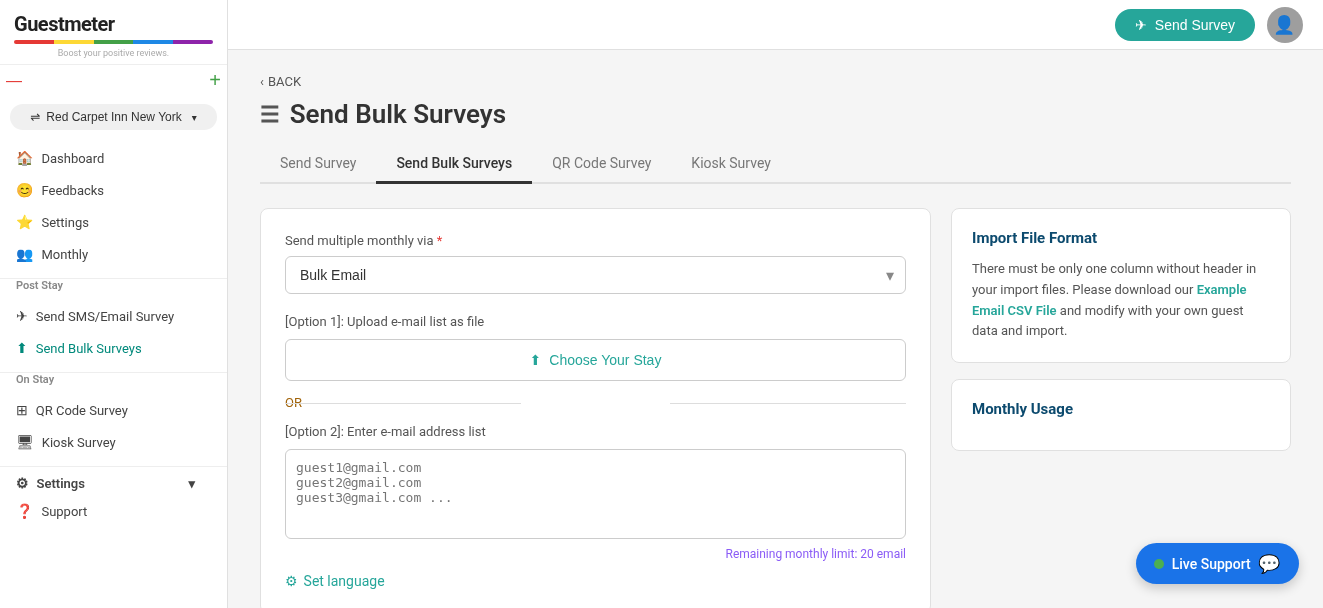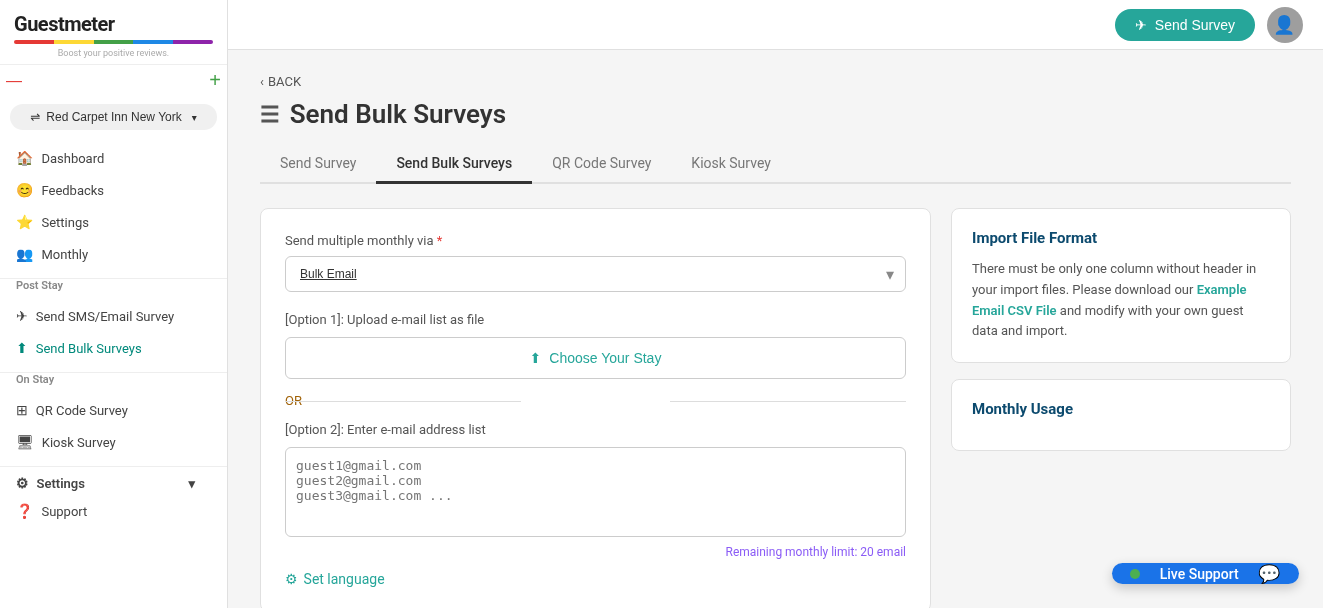--- a/index.html
+++ b/index.html
@@ -41,38 +41,38 @@
 
     .content-grid { display: grid; grid-template-columns: 1fr 340px; gap: 20px; }
     .form-card { background: #fff; border-radius: 8px; padding: 24px; border: 1px solid #e0e0e0; }
     .right-panel { display: flex; flex-direction: column; gap: 16px; }
     .info-card { background: #fff; border-radius: 8px; padding: 20px; border: 1px solid #e0e0e0; }
     .info-card-title { font-size: 15px; font-weight: 700; color: #0c4a6e; margin-bottom: 12px; }
 
     .field-label { font-size: 13px; color: #555; margin-bottom: 8px; }
     .required-star { color: #e53935; }
     .select-wrapper { position: relative; margin-bottom: 20px; }
-    .select-wrapper select { width: 100%; padding: 10px 14px; border: 1px solid #ccc; border-radius: 6px; font-size: 12px; appearance: none; background: #fff; cursor: pointer; color: #333; text-decoration: underline; }
+    .select-wrapper select { width: 100%; padding: 10px 14px; border: 1px solid #ccc; border-radius: 6px; font-size: 14px; appearance: none; background: #fff; cursor: pointer; color: #333; }
     .select-arrow { position: absolute; right: 12px; top: 50%; transform: translateY(-50%); color: #888; pointer-events: none; }
 
     .option-label { font-size: 13px; color: #555; margin-bottom: 10px; }
     .file-upload-btn { width: 100%; padding: 12px; border: 1px solid #ccc; border-radius: 6px; background: #fff; cursor: pointer; font-size: 14px; color: #26a69a; display: flex; align-items: center; justify-content: center; gap: 8px; }
     .or-divider { text-align: left; color: #a16207; font-size: 13px; margin: 14px 0; position: relative; }
     .or-divider::before, .or-divider::after { content: ''; position: absolute; top: 50%; width: 38%; height: 1px; background: #ddd; }
     .or-divider::before { left: 0; }
     .or-divider::after { right: 0; }
     .email-textarea { width: 100%; height: 90px; border: 1px solid #ccc; border-radius: 6px; padding: 10px; font-size: 13px; color: #555; resize: none; }
     .remaining-text { text-align: right; font-size: 12px; color: #8b5cf6; margin-top: 4px; }
     .set-language-link { display: flex; align-items: center; gap: 6px; color: #26a69a; font-size: 14px; cursor: pointer; margin-top: 12px; }
 
     .info-text { font-size: 13px; color: #555; line-height: 1.6; }
     .info-link { color: #26a69a; font-weight: 600; text-decoration: none; cursor: pointer; }
 
     
-    .live-support { position: fixed; bottom: 24px; right: 24px; background: #1a73e8; color: #fff; border-radius: 28px; padding: 0 18px; font-size: 14px; font-weight: 500; display: flex; align-items: center; gap: 20px; cursor: pointer; box-shadow: 0 4px 12px rgba(0,0,0,0.2); margin-top: 38px; }
+    .live-support { position: fixed; bottom: 24px; right: 24px; background: #1a73e8; color: #fff; border-radius: 28px; padding: 10px 18px; font-size: 14px; font-weight: 500; display: flex; align-items: center; gap: 8px; cursor: pointer; box-shadow: 0 4px 12px rgba(0,0,0,0.2); margin-top: 38px; }
     .live-dot { width: 10px; height: 10px; border-radius: 50%; background: #4caf50; flex-shrink: 0; }
     .live-chat-icon { font-size: 18px; }
 
     .chevron-down { font-size: 10px; margin-left: 4px; }
   </style>
 </head>
 <body>
 
 <div class="sidebar">
   <div class="sidebar-header">

